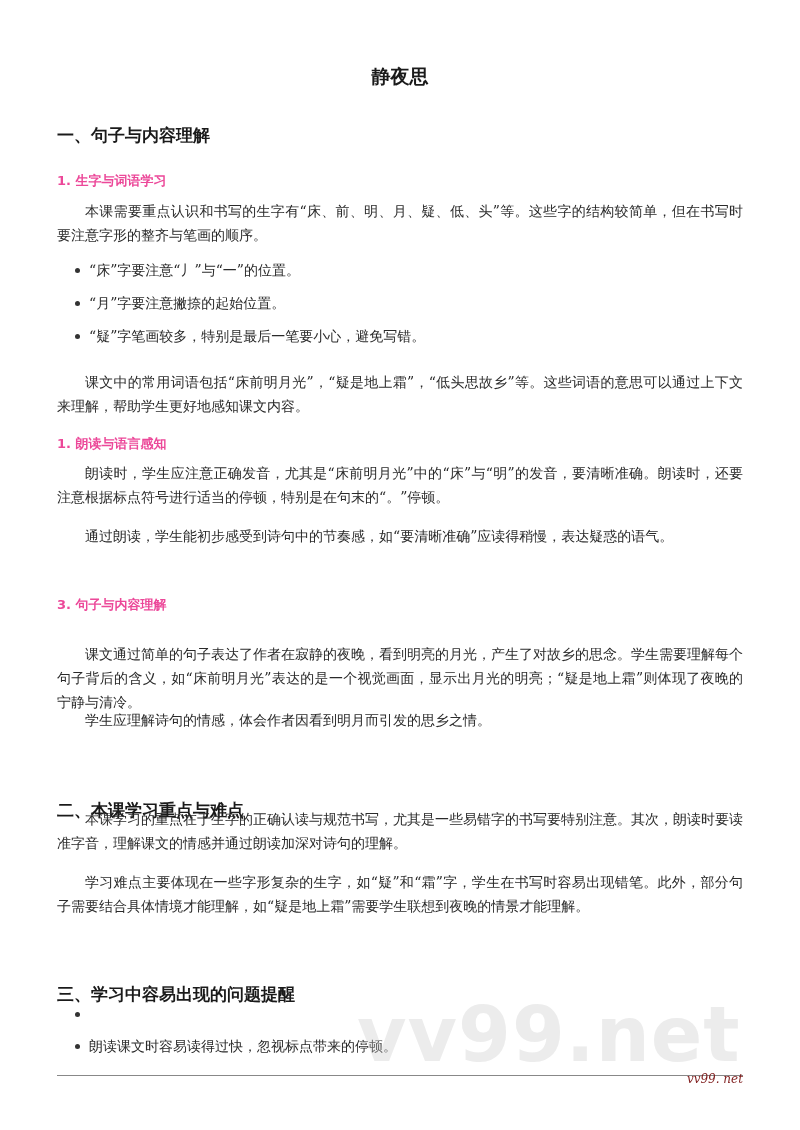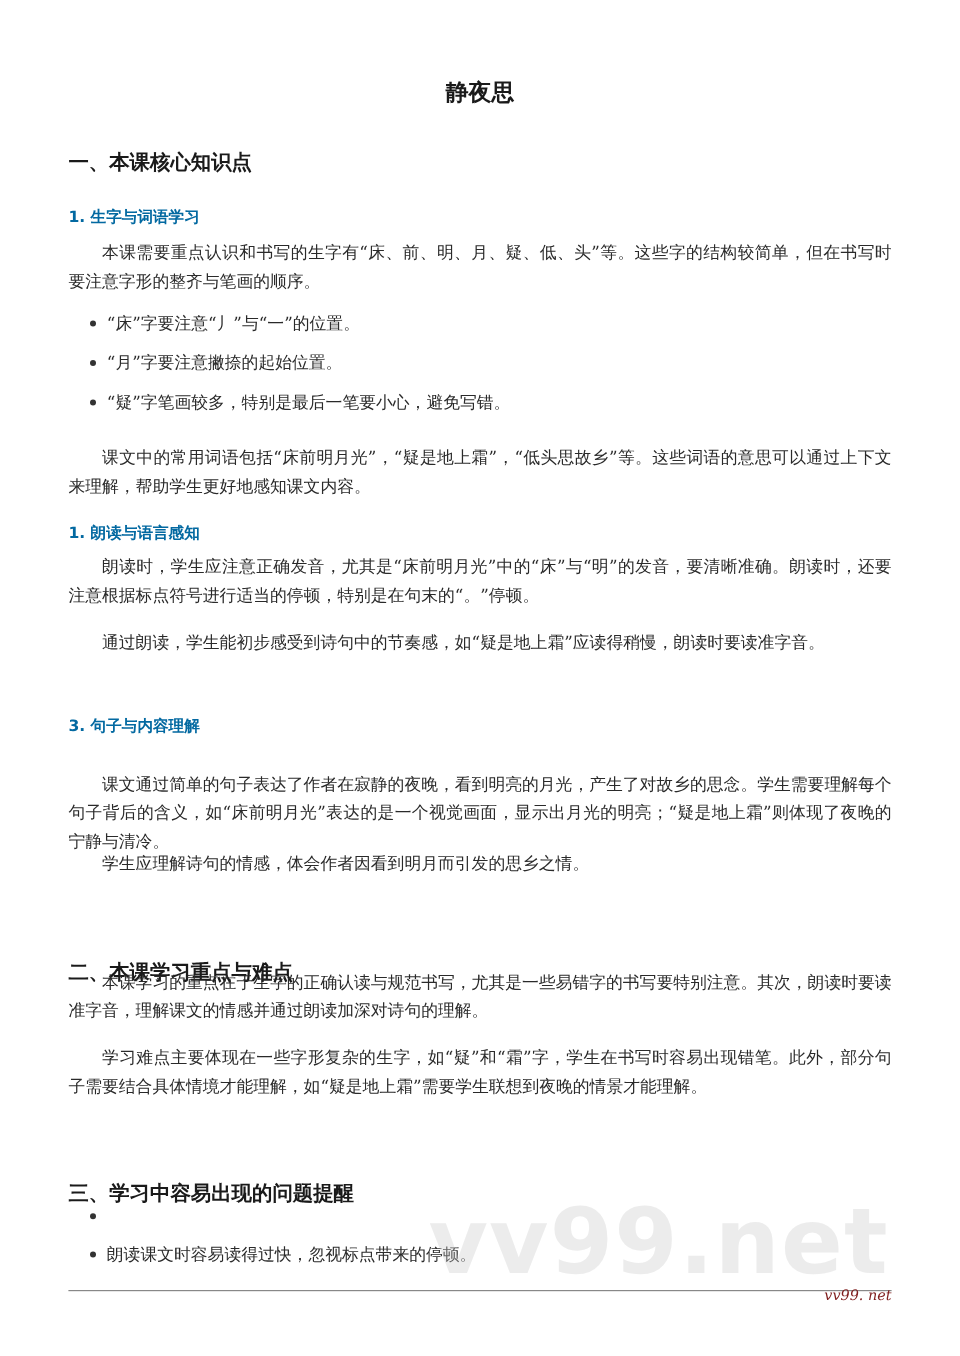--- a/index.html
+++ b/index.html
@@ -12,21 +12,21 @@
     .title {
       position: absolute; top: 64px; left: 0; width: 686px; text-align: center;
       font-family: "DejaVu Sans", sans-serif; font-weight: bold; font-size: 19px; color: #1a1a1a;
     }
     .h1 {
       position: absolute; left: 0; font-family: "DejaVu Sans", sans-serif;
       font-weight: bold; font-size: 17px; color: #1a1a1a;
     }
     .h2 {
       position: absolute; left: 0; font-family: "DejaVu Sans", sans-serif;
-      font-weight: bold; font-size: 13px; color: #0369a1;
+      font-weight: bold; font-size: 13px; color: #ec4899;
     }
     .p {
       position: absolute; left: 0; width: 686px; font-size: 14px; line-height: 24px;
       text-indent: 28px; color: #2a2a2a; text-align: justify;
     }
     .bullet {
       position: absolute; left: 18px; font-size: 14px; color: #2a2a2a; line-height: 20px;
     }
     .bullet .dot {
       display: inline-block; width: 5px; height: 5px; border-radius: 50%;
@@ -44,34 +44,34 @@
       font-weight: bold; font-size: 76px; color: rgba(200,200,200,0.35); letter-spacing: 1px;
       pointer-events: none;
     }
   </style>
 </head>
 <body>
 
 <div class="page">
   <div class="title">静夜思</div>
 
-  <div class="h1" style="top:124px;">一、本课核心知识点</div>
+  <div class="h1" style="top:124px;">一、句子与内容理解</div>
 
   <div class="h2" style="top:172px;">1.  生字与词语学习</div>
   <div class="p" style="top:199px;">本课需要重点认识和书写的生字有“床、前、明、月、疑、低、头”等。这些字的结构较简单，但在书写时要注意字形的整齐与笔画的顺序。</div>
 
   <div class="bullet" style="top:260px;"><span class="dot"></span><span>“床”字要注意“丿”与“一”的位置。</span></div>
   <div class="bullet" style="top:293px;"><span class="dot"></span><span>“月”字要注意撇捺的起始位置。</span></div>
   <div class="bullet" style="top:326px;"><span class="dot"></span><span>“疑”字笔画较多，特别是最后一笔要小心，避免写错。</span></div>
 
   <div class="p" style="top:370px;">课文中的常用词语包括“床前明月光”，“疑是地上霜”，“低头思故乡”等。这些词语的意思可以通过上下文来理解，帮助学生更好地感知课文内容。</div>
 
   <div class="h2" style="top:435px;">1.  朗读与语言感知</div>
   <div class="p" style="top:461px;">朗读时，学生应注意正确发音，尤其是“床前明月光”中的“床”与“明”的发音，要清晰准确。朗读时，还要注意根据标点符号进行适当的停顿，特别是在句末的“。”停顿。</div>
-  <div class="p" style="top:524px;">通过朗读，学生能初步感受到诗句中的节奏感，如“疑是地上霜”应读得稍慢，朗读时要读准字音。</div>
+  <div class="p" style="top:524px;">通过朗读，学生能初步感受到诗句中的节奏感，如“要清晰准确”应读得稍慢，表达疑惑的语气。</div>
 
   <div class="h2" style="top:596px;">3.  句子与内容理解</div>
   <div class="p" style="top:622px;margin-top:20px;">课文通过简单的句子表达了作者在寂静的夜晚，看到明亮的月光，产生了对故乡的思念。学生需要理解每个句子背后的含义，如“床前明月光”表达的是一个视觉画面，显示出月光的明亮；“疑是地上霜”则体现了夜晚的宁静与清冷。</div>
   <div class="p" style="top:708px;">学生应理解诗句的情感，体会作者因看到明月而引发的思乡之情。</div>
 
   <div class="h1" style="top:763px;margin-top:36px;">二、本课学习重点与难点</div>
   <div class="p" style="top:807px;">本课学习的重点在于生字的正确认读与规范书写，尤其是一些易错字的书写要特别注意。其次，朗读时要读准字音，理解课文的情感并通过朗读加深对诗句的理解。</div>
   <div class="p" style="top:870px;">学习难点主要体现在一些字形复杂的生字，如“疑”和“霜”字，学生在书写时容易出现错笔。此外，部分句子需要结合具体情境才能理解，如“疑是地上霜”需要学生联想到夜晚的情景才能理解。</div>
 
   <div class="h1" style="top:983px;">三、学习中容易出现的问题提醒</div>

